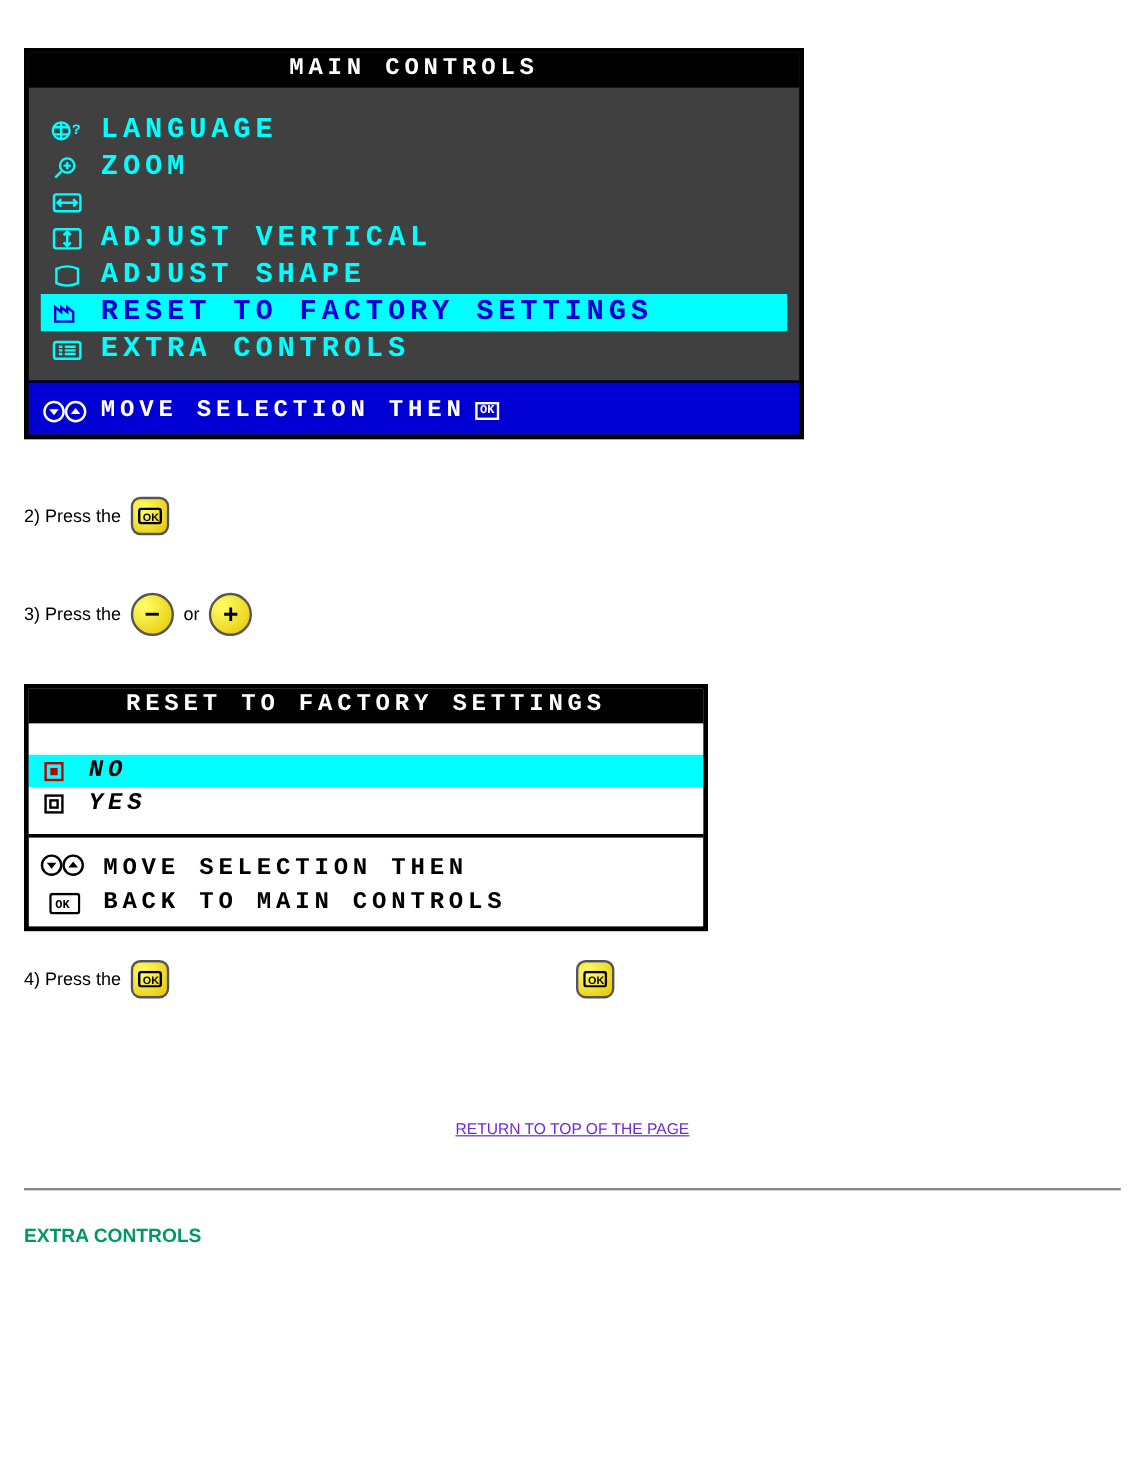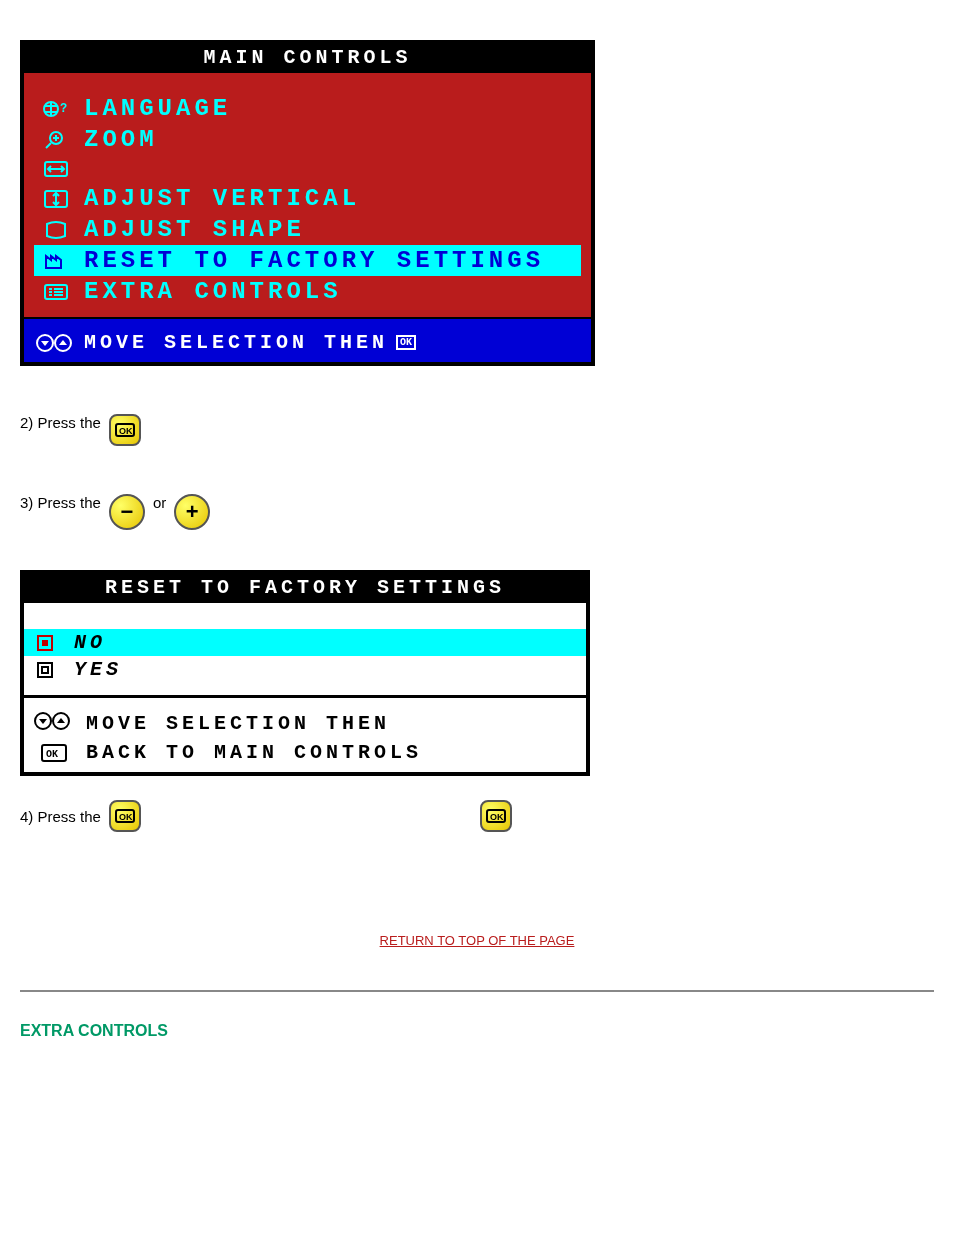--- a/index.html
+++ b/index.html
@@ -5,23 +5,23 @@
   * { box-sizing: border-box; }
   body {
     margin: 0;
     padding: 0;
     background: #ffffff;
     font-family: "Courier New", monospace;
     width: 954px;
   }
   .osd-panel {
     margin: 40px 0 0 20px;
-    width: 575px;
+    width: 650px;
     border: 4px solid #000;
-    background: #b91c1c;
+    background: #404040;
   }
   .osd-title {
     background: #000;
     color: #fff;
     text-align: center;
     font-weight: bold;
     letter-spacing: 4px;
     font-size: 20px;
     padding: 2px 0 4px 0;
   }
@@ -81,20 +81,21 @@
     letter-spacing: 0;
     font-weight: bold;
   }
 
   
   .step-line {
     margin-left: 20px;
     font-family: Arial, sans-serif;
     font-size: 15px;
     display: flex;
+    align-items: center;
     gap: 8px;
   }
   .step-block { margin-top: 48px; }
 
   .btn-round {
     width: 32px;
     height: 32px;
     background: radial-gradient(circle at 30% 30%, #ffff66, #e6c400);
     border: 2px solid #555;
     border-radius: 8px;
@@ -168,21 +169,21 @@
   .two-col .col { flex: 1; }
   .with-btn { display:flex; align-items:center; gap:8px; flex-wrap: wrap; }
 
   .spacer-big { height: 60px; }
 
   .link-line {
     text-align: center;
     margin-top: 40px;
   }
   .link-line a {
-    color: #b91c1c;
+    color: #6d28d9;
     font-size: 13px;
     font-family: Verdana, sans-serif;
     text-decoration: underline;
   }
   hr.sep {
     margin: 40px 20px 0 20px;
     border: none;
     border-top: 2px solid #888;
   }
   .section-title {

